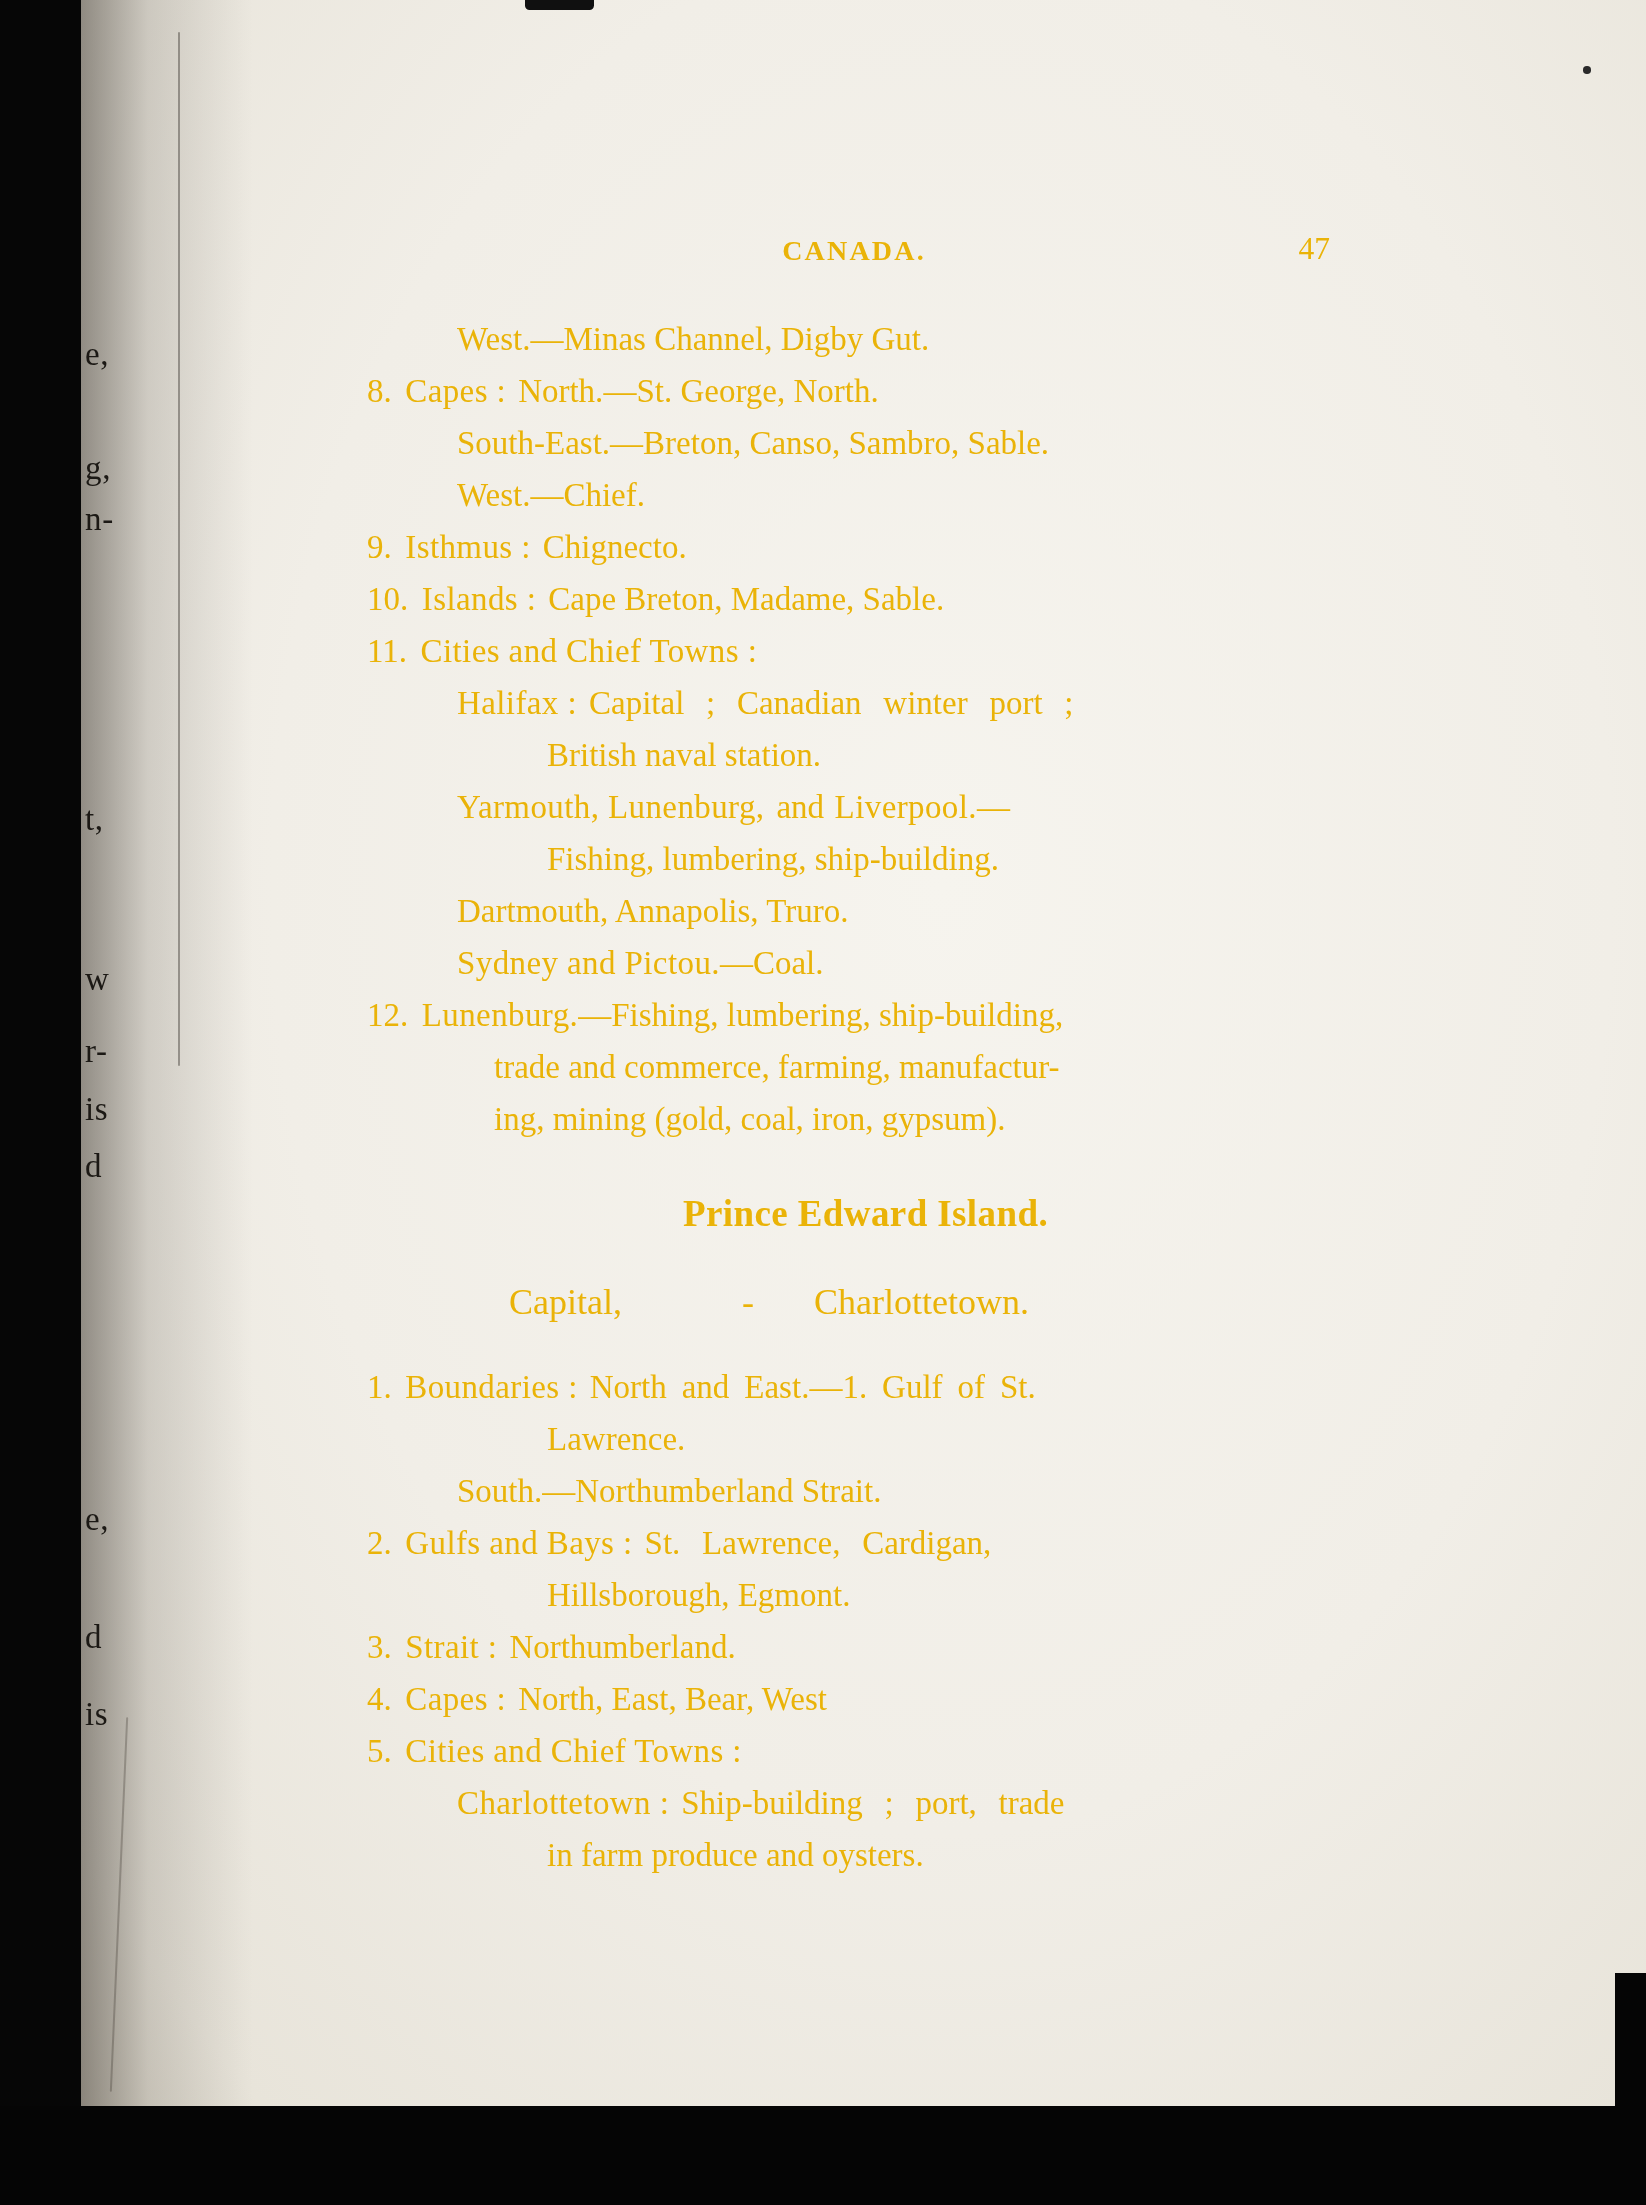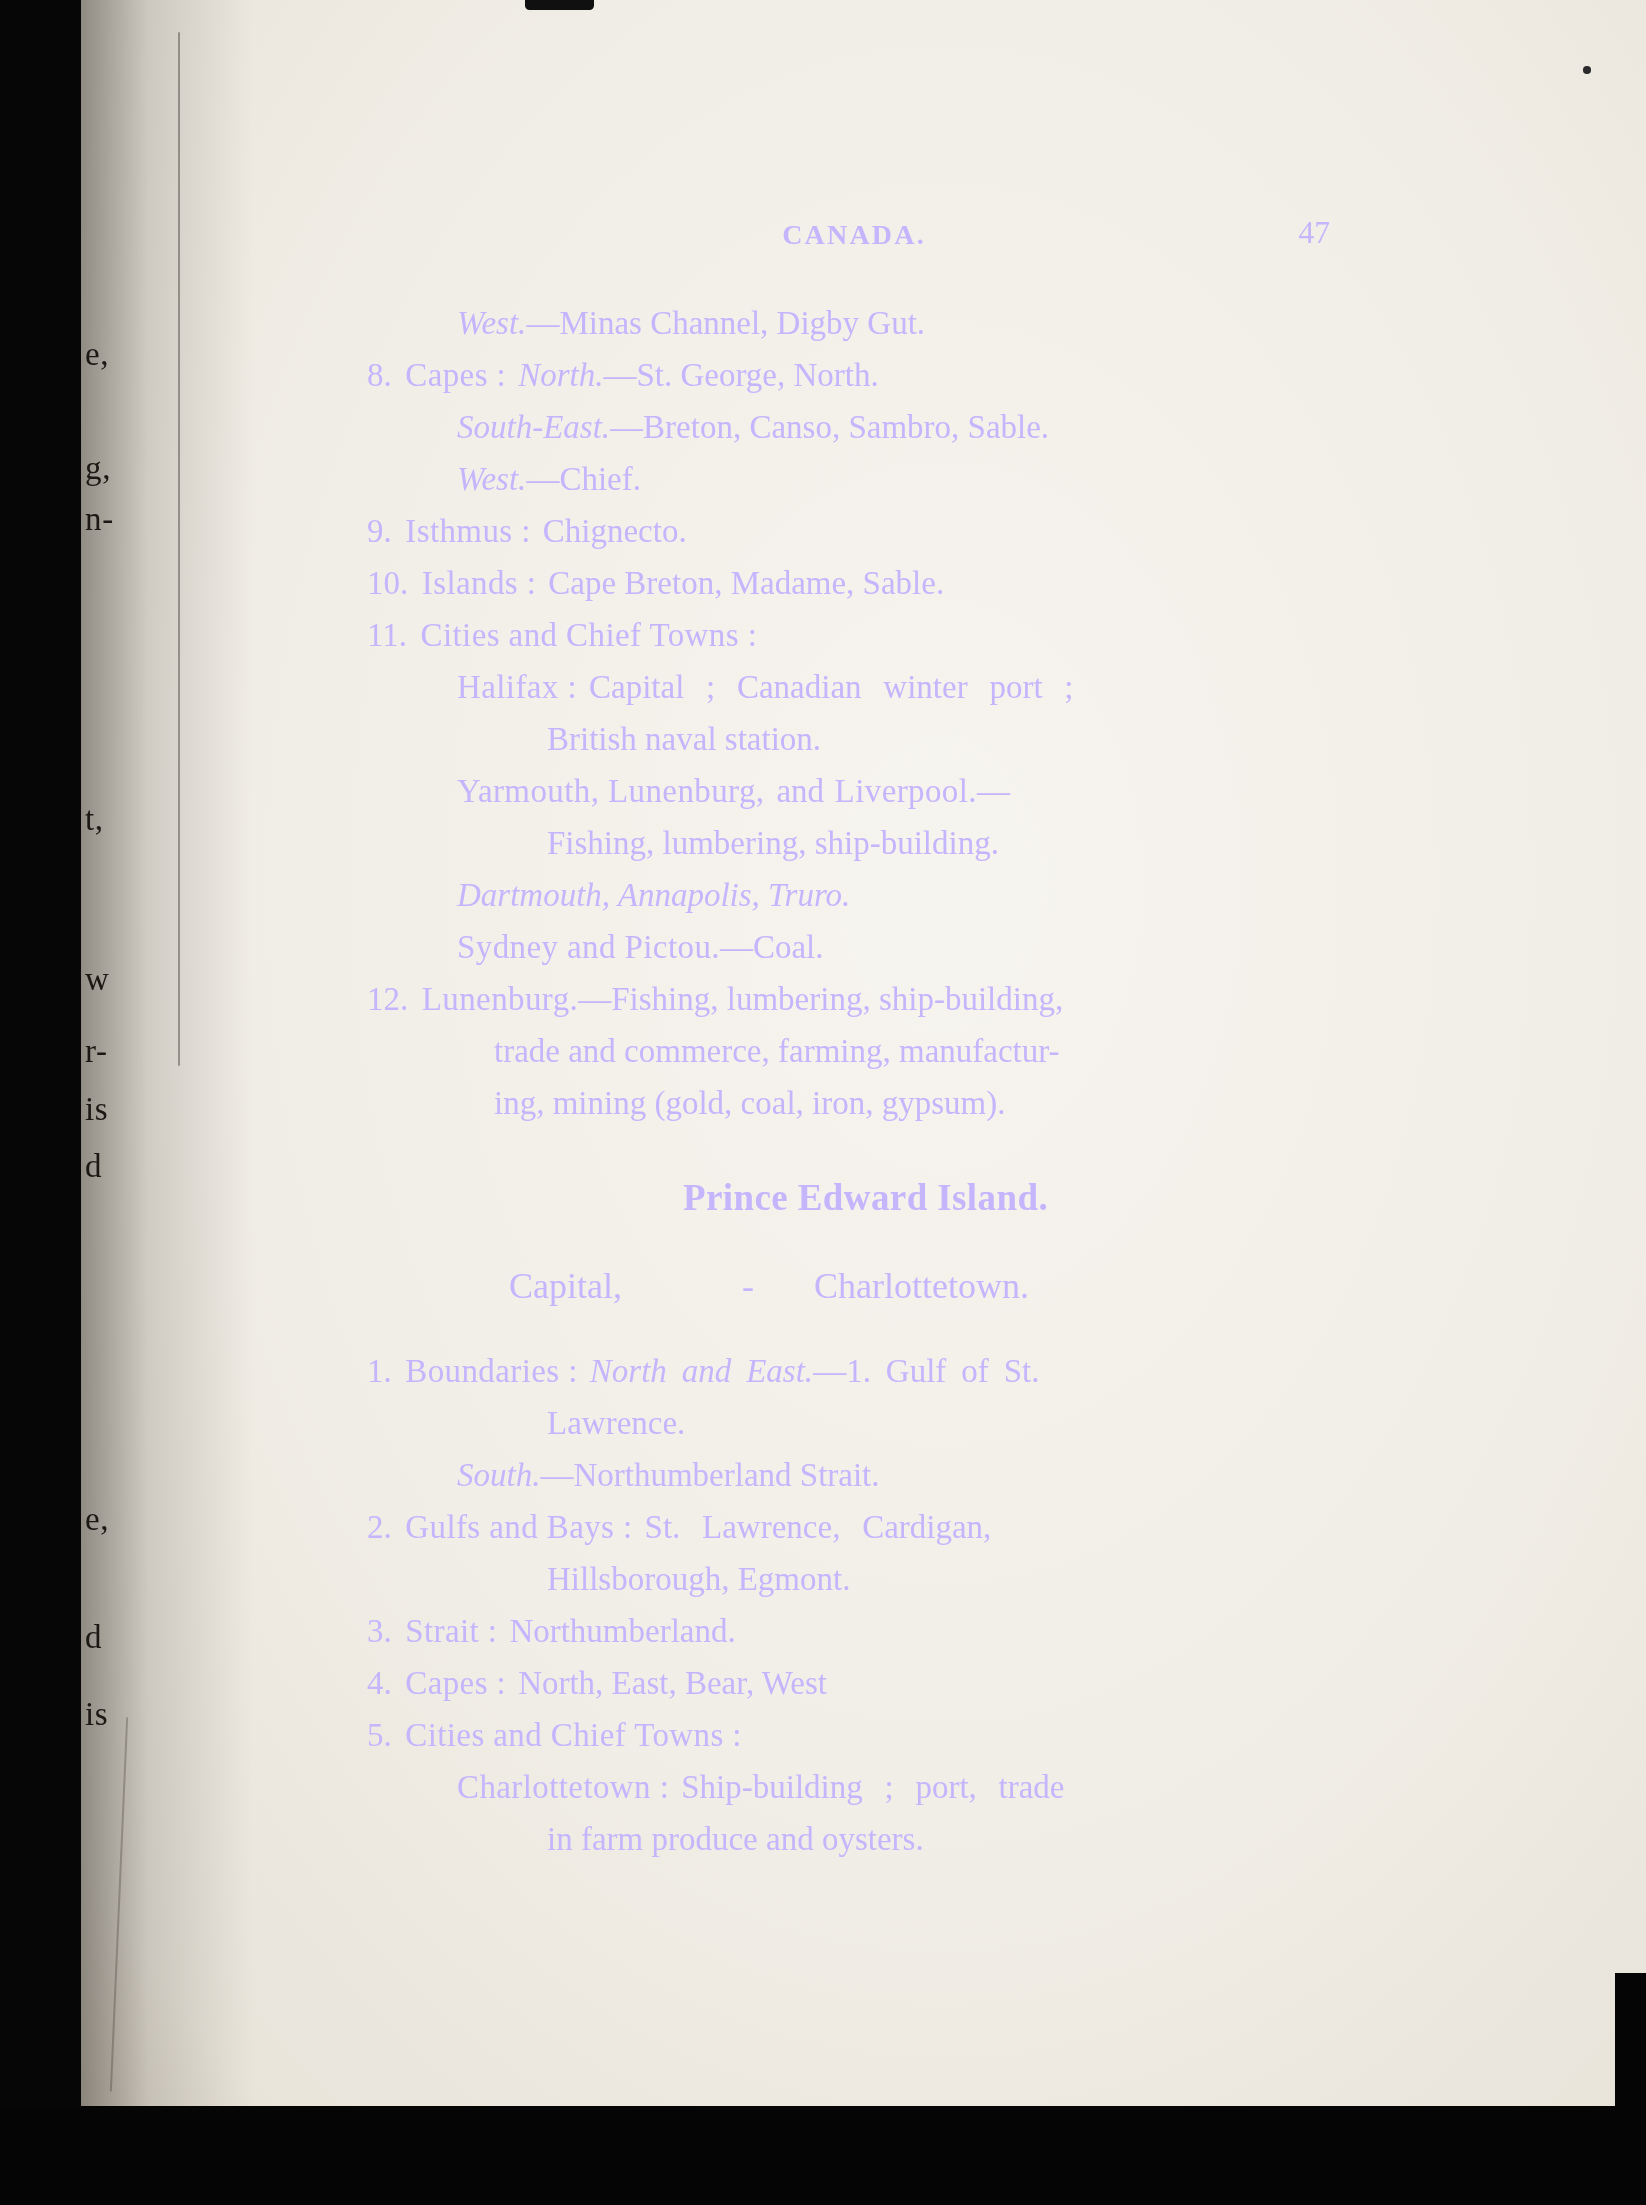--- a/index.html
+++ b/index.html
@@ -16,35 +16,35 @@
   .bar-bottom{position:absolute;left:0;bottom:0;width:1646px;height:99px;background:#050505;}
   .wedge-right{position:absolute;right:0;bottom:97px;width:31.5px;height:135px;background:#050505;}
   .gutter{position:absolute;left:178px;top:31.5px;width:2.2px;height:1034px;
     background:rgba(45,40,34,.40);border-radius:1.5px;}
   .gutter2{position:absolute;left:118px;top:1717px;width:2.2px;height:375px;
     background:rgba(45,40,34,.28);transform:rotate(2.5deg);border-radius:1.5px;}
   .fleck-top{position:absolute;left:525px;top:0;width:69px;height:9.7px;background:#101010;border-radius:0 0 4.5px 4.5px;}
   .fleck-dot{position:absolute;left:1583px;top:66px;width:7.5px;height:7.5px;background:#2a2a2a;border-radius:50%;}
   .frag{position:absolute;left:85px;font-size:33px;color:#1c1915;letter-spacing:0.7px;}
 
-  .content{position:absolute;left:352px;top:213px;width:1027px;color:#c4b5fd;font-size:33px;}
+  .content{position:absolute;left:352px;top:229px;width:1027px;color:#eab308;font-size:33px;}
   .pagehead{position:relative;height:54px;margin-bottom:30px;}
   .ptitle{position:absolute;left:50%;transform:translateX(-58%);top:6px;
     font-weight:bold;font-size:28px;letter-spacing:2.2px;}
   .pnum{position:absolute;right:49px;top:1.5px;font-size:31.5px;}
 
   .line{margin:0;white-space:nowrap;line-height:52px;}
   .item{margin-left:15px;}
   .sub{margin-left:105px;}
   .cont{margin-left:195px;}
   .cont2{margin-left:142px;}
   .num{display:inline-block;margin-right:13.5px;}
   .head{font-weight:normal;margin-right:12px;letter-spacing:0.4px;}
   .head.tight{margin-right:0;}
-  .it{font-style:italic;text-align:right;}
+  .it{text-align:right;}
   .mr{margin-right:10.5px;}
   .spread{word-spacing:13.5px;}
   .spread-sm{word-spacing:6.7px;}
 
   .sec-heading{margin:12px;margin-top:43px;text-align:center;font-weight:bold;font-size:37px;line-height:52px;letter-spacing:0.4px;}
   .capital-line{margin:0;margin-top:36px;font-weight:normal;font-size:36px;line-height:52px;white-space:nowrap;}
   .capital-line .cl1{margin-left:157px;}
   .capital-line .cl2{margin-left:120px;}
   .capital-line .cl3{margin-left:60px;}
   .gap-top{margin-top:33px;}

